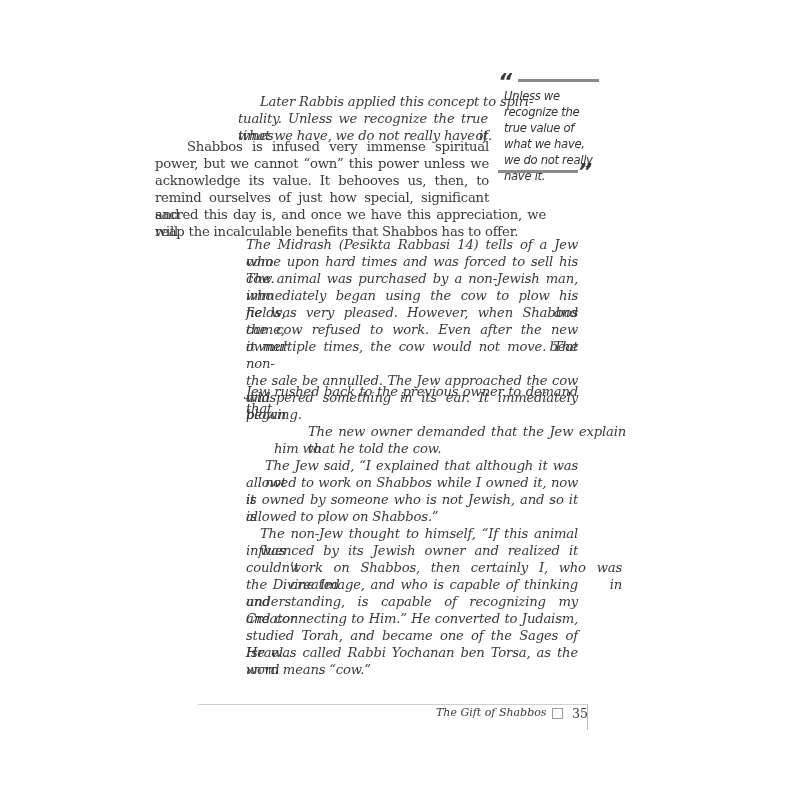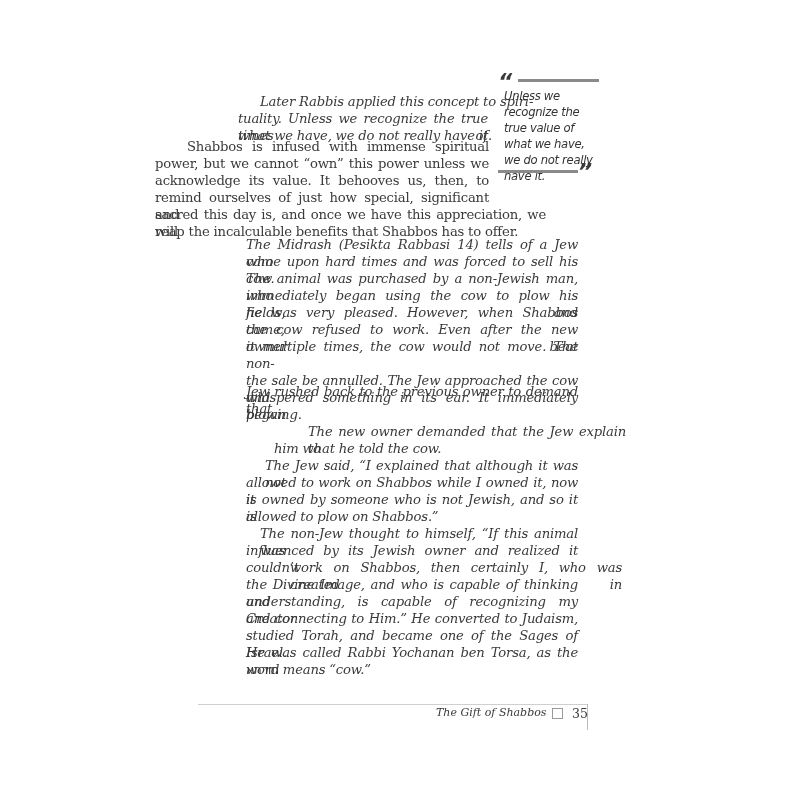--- a/index.html
+++ b/index.html
@@ -45,21 +45,21 @@
 
 <div id="pullquote" class="sans">
   <div class="pq-open">“</div>
   <div class="pq-rule-top"></div>
   <div class="pq-text">Unless we recognize the true value of what we have, we do not really have it.</div>
   <div class="pq-rule-bottom"></div>
   <div class="pq-close">”</div>
 </div>
 
 <div id="bodypara" class="serif">
-  <div class="line just" style="top:138px; left:187px; width:302px;">Shabbos is infused with immense spiritual</div>
+  <div class="line just" style="top:138px; left:187px; width:302px;">Shabbos is infused very immense spiritual</div>
   <div class="line just" style="top:155px; width:334px;">power, but we cannot “own” this power unless we</div>
   <div class="line just" style="top:172px; width:334px;">acknowledge its value. It behooves us, then, to</div>
   <div class="line just" style="top:189px; width:334px;">remind ourselves of just how special, significant and</div>
   <div class="line just" style="top:206px; width:391px;">sacred this day is, and once we have this appreciation, we will</div>
   <div class="line" style="top:223px;">reap the incalculable benefits that Shabbos has to offer.</div>
 </div>
 
 <div id="story" class="serif ital">
   <div class="line just" style="top:236px;">The Midrash (Pesikta Rabbasi 14) tells of a Jew who</div>
   <div class="line just" style="top:253px;">came upon hard times and was forced to sell his cow.</div>

